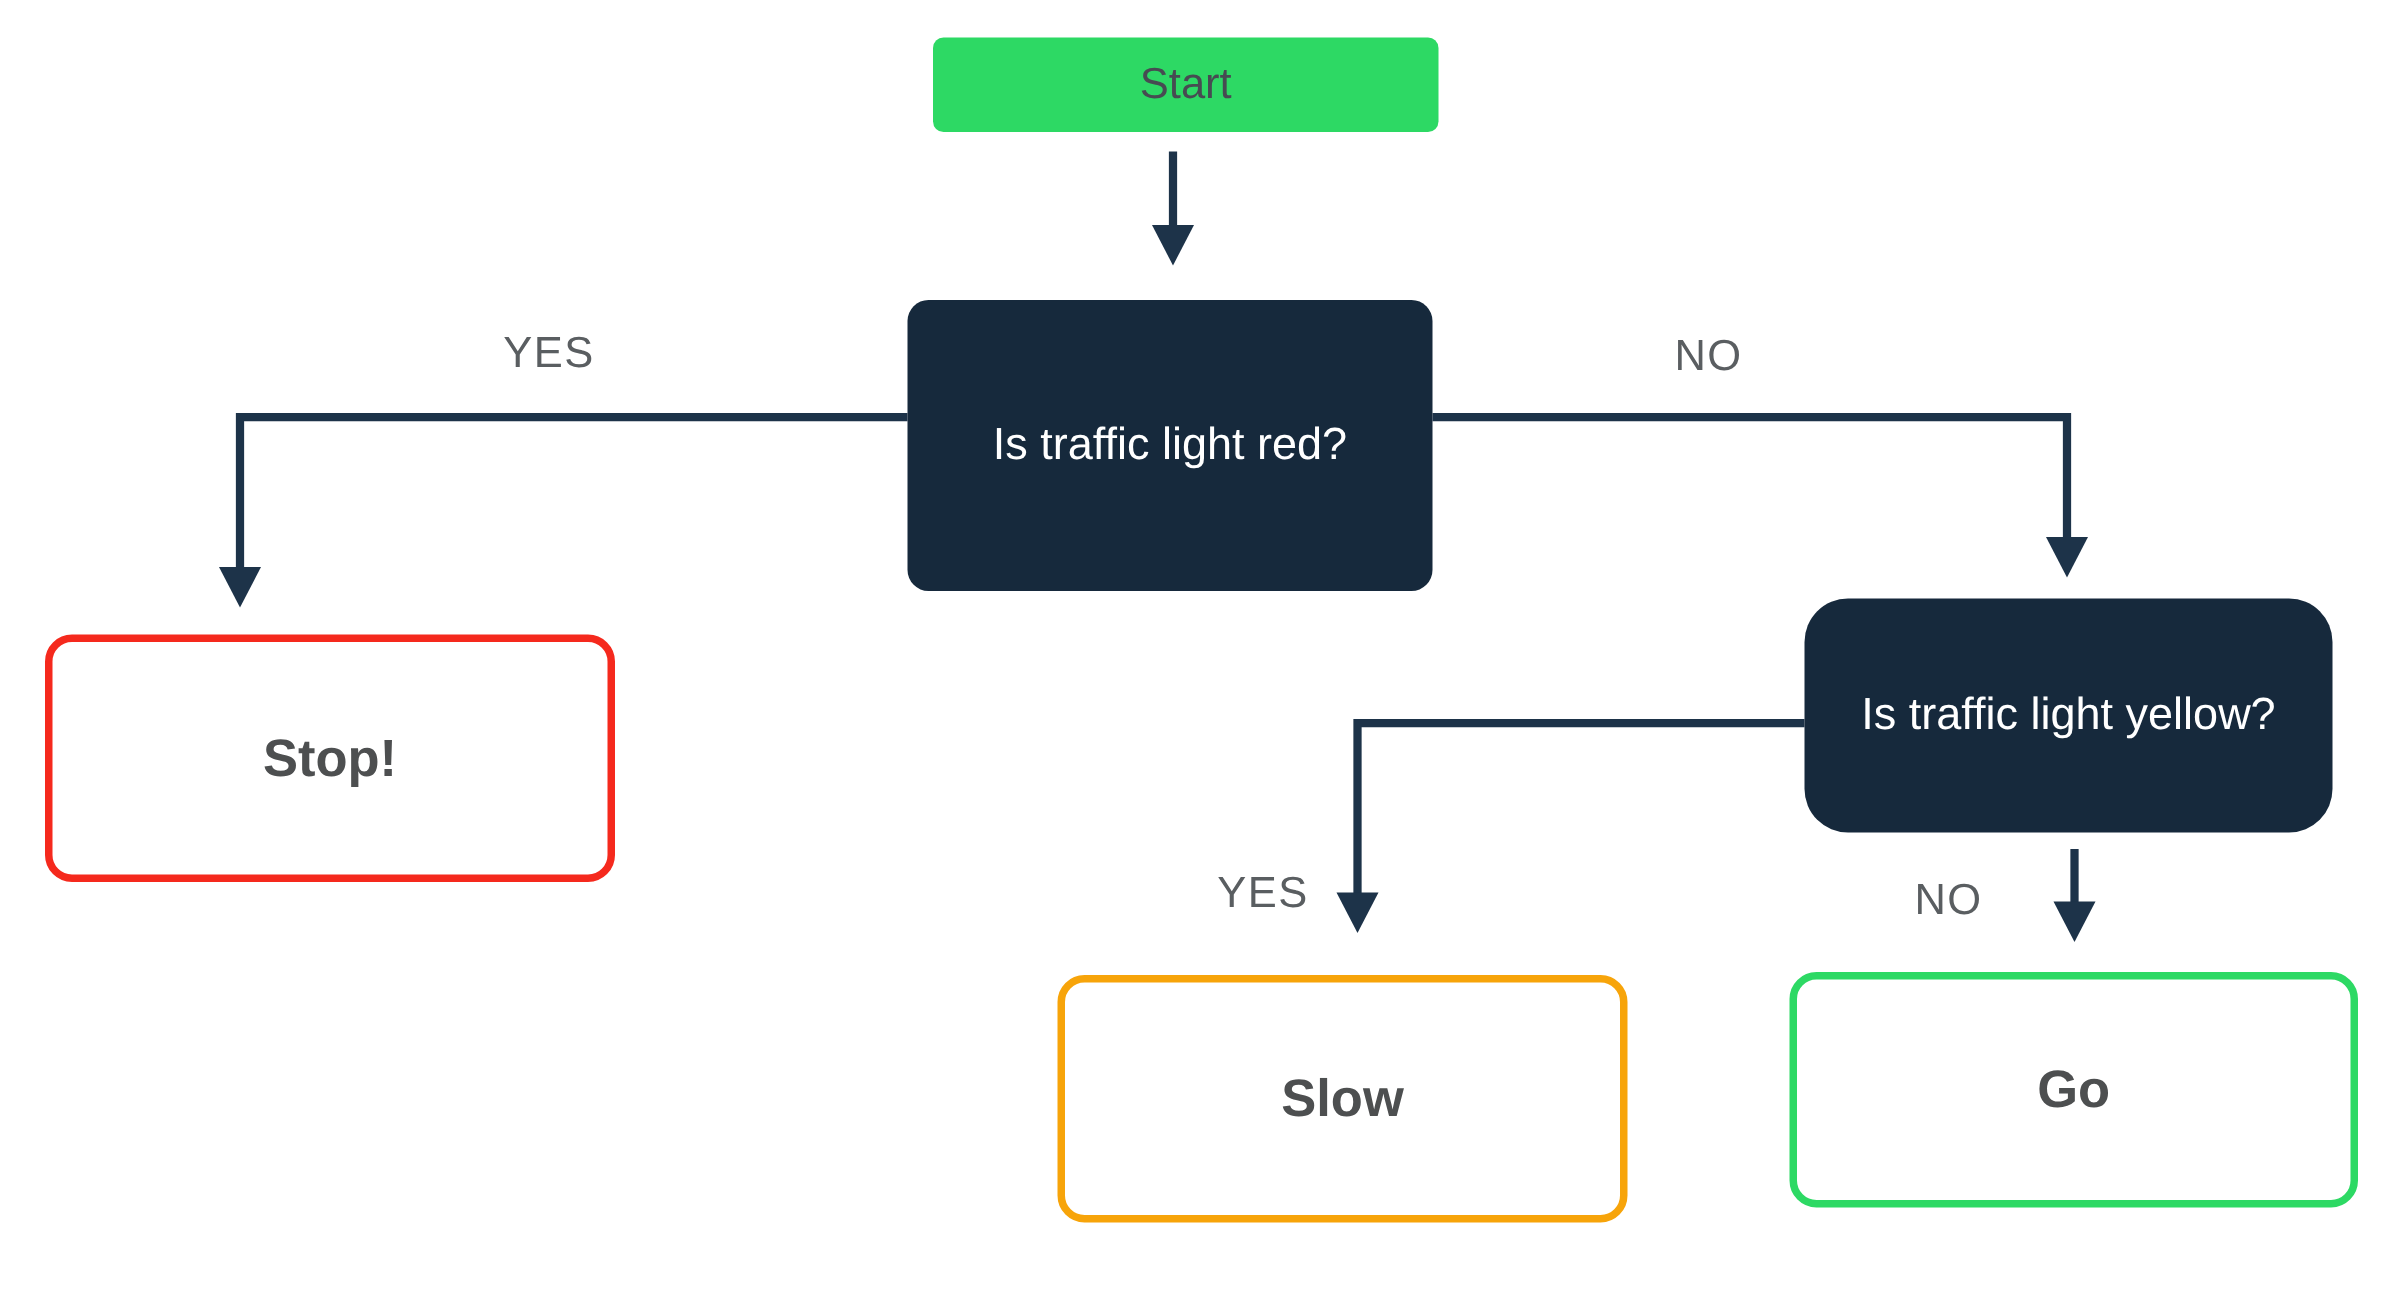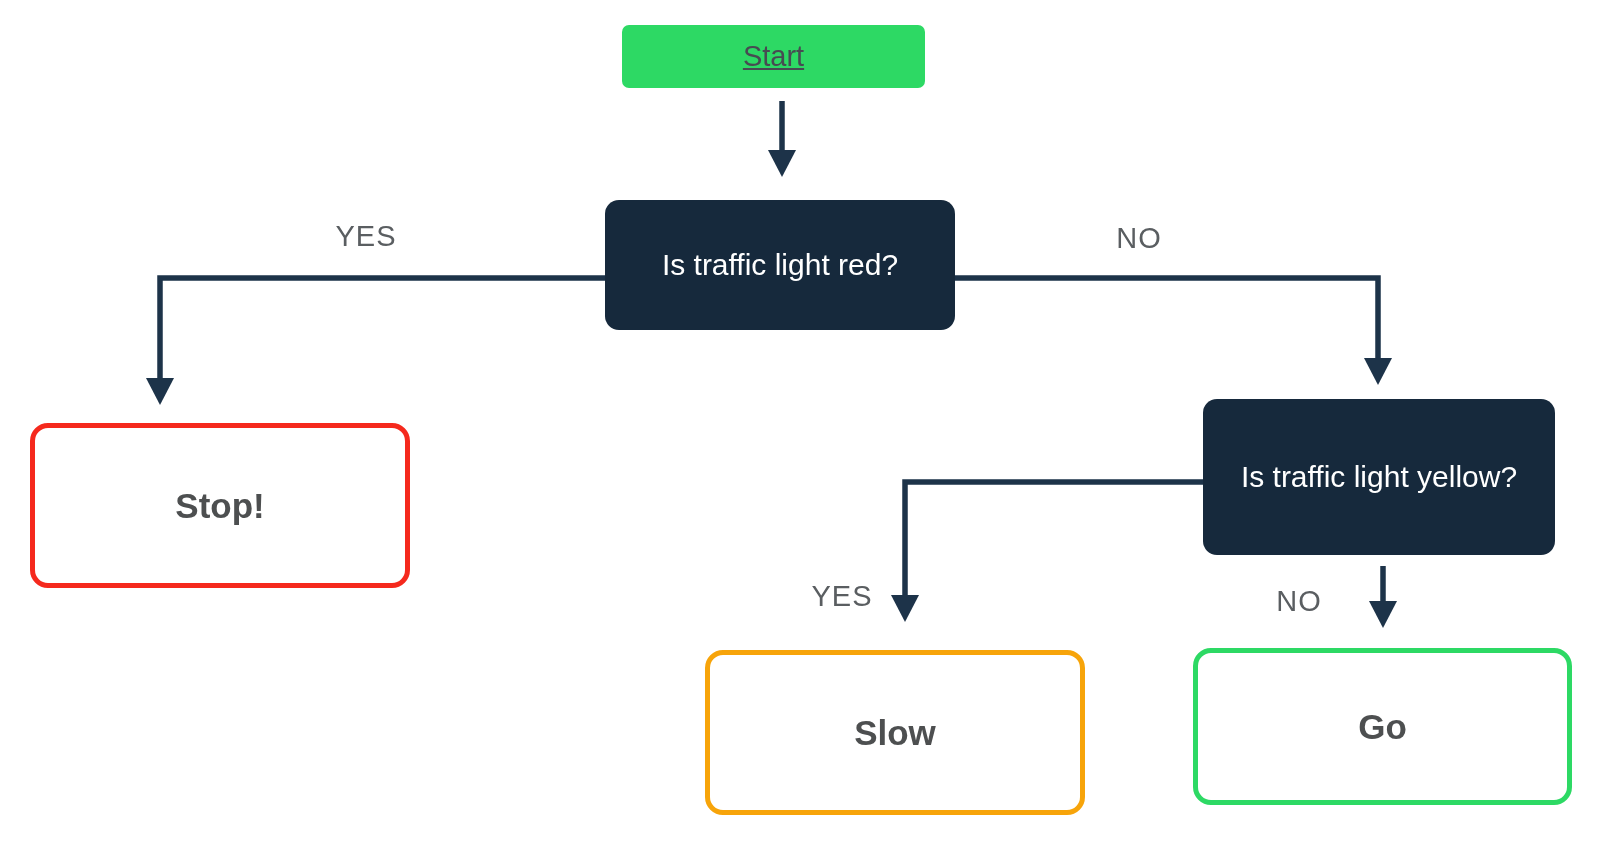--- a/index.html
+++ b/index.html
@@ -8,26 +8,26 @@
     --result-text:#4d4f50; --decision-text:#ffffff; --background:#ffffff;
   }
   *{margin:0;padding:0;box-sizing:border-box;}
   html,body{width:1600px;height:865px;background:var(--background,#fff);
     font-family:"Liberation Sans","DejaVu Sans",sans-serif;overflow:hidden;}
   .canvas{position:relative;width:1600px;height:865px;background:var(--background,#fff);}
   .edges-layer{position:absolute;left:0;top:0;width:1600px;height:865px;}
   .edge-line{fill:none;stroke:var(--line,#1d3349);stroke-width:5.5;stroke-linejoin:miter;stroke-linecap:butt;}
   .edge-head{fill:var(--line,#1d3349);stroke:none;}
   .node{position:absolute;display:flex;align-items:center;justify-content:center;text-align:center;}
-  .node-start{left:622px;top:25px;width:303px;height:63px;border-radius:7px;
-    background:var(--green,#2dd964);color:var(--start-text,#474b52);font-size:29px;text-decoration:underline;}
+  .node-start{left:622px;top:25px;width:337px;height:63px;border-radius:7px;
+    background:var(--green,#2dd964);color:var(--start-text,#474b52);font-size:29px;}
   .decision{background:var(--navy,#16293c);color:var(--decision-text,#fff);
     font-size:30px;border-radius:14px;}
-  .node-q-red{left:605px;top:200px;width:350px;height:130px;}
-  .node-q-yellow{left:1203px;top:399px;width:352px;height:156px;}
+  .node-q-red{left:605px;top:200px;width:350px;height:194px;}
+  .node-q-yellow{left:1203px;top:399px;width:352px;height:156px;border-radius:29px;}
   .result{background:#fff;color:var(--result-text,#4d4f50);font-weight:bold;
     font-size:35px;border-radius:18px;}
   .node-stop{left:30px;top:423px;width:380px;height:165px;border:5px solid var(--red,#f5291d);}
   .node-slow{left:705px;top:650px;width:380px;height:165px;border:5px solid var(--orange,#f7a40a);}
   .node-go{left:1193px;top:648px;width:379px;height:157px;border:5px solid var(--green,#2dd964);}
   .edge-label{position:absolute;transform:translate(-50%,-50%);color:var(--label-gray,#5a5e61);
     font-size:29px;letter-spacing:1px;white-space:nowrap;text-align:center;}
   .label-red-yes{left:366px;top:236px;}
   .label-red-no{left:1139px;top:238px;}
   .label-yellow-yes{left:842px;top:596px;}

